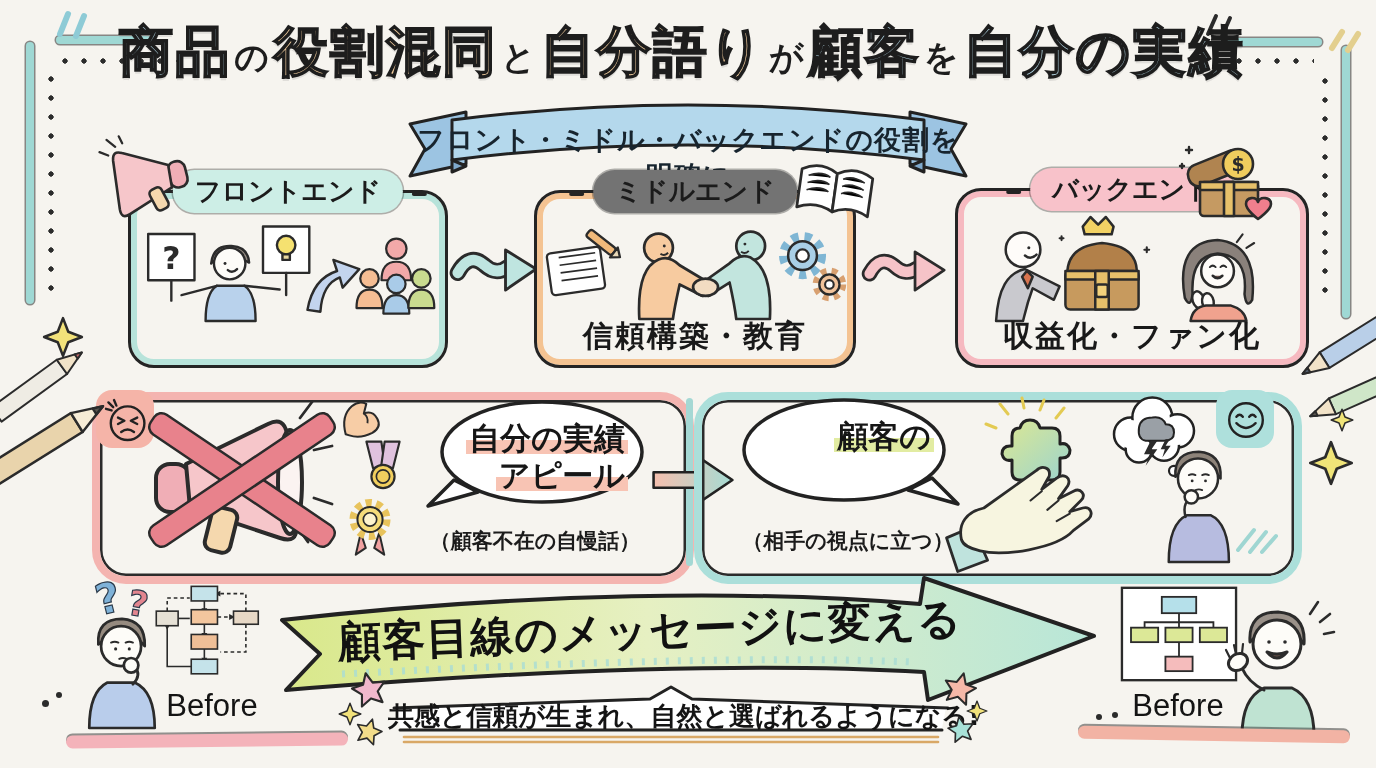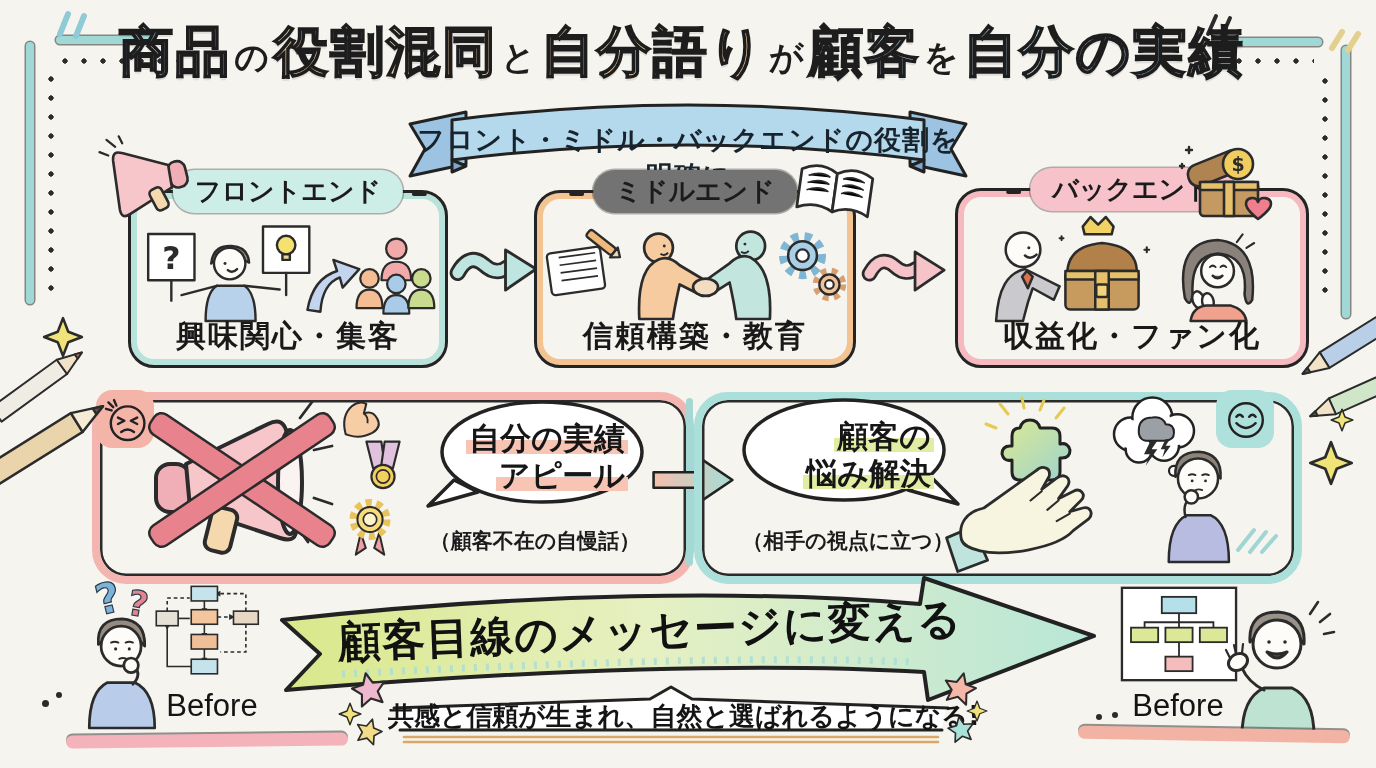--- a/index.html
+++ b/index.html
@@ -131,21 +131,20 @@
         <circle cx="272" cy="30" r="11" fill="#f2a9a9"></circle>
           <path d="M256 64 Q256 44 272 44 Q288 44 288 64 Z" fill="#f2a9a9"></path>
         <circle cx="243" cy="62" r="10" fill="#f5bd93"></circle>
           <path d="M229 94 Q229 74 243 74 Q257 74 257 94 Z" fill="#f5bd93"></path>
         <circle cx="272" cy="68" r="10" fill="#a9cbe8"></circle>
           <path d="M258 100 Q258 80 272 80 Q286 80 286 100 Z" fill="#a9cbe8"></path>
         <circle cx="299" cy="62" r="10" fill="#c9db8f"></circle>
           <path d="M285 94 Q285 74 299 74 Q313 74 313 94 Z" fill="#c9db8f"></path>
       </g>
     </svg>
-    <div class="stage-caption">興味関心・集客</div>
   </div>
 
   <svg class="abs" style="left:96px;top:134px;" width="96" height="92" viewBox="0 0 110 100">
     <g transform="scale(-1,1) translate(-110,0) rotate(14 55 50)" stroke="#2b2b2b" stroke-width="3" stroke-linejoin="round">
       <rect x="6" y="38" width="20" height="30" rx="9" fill="#f0aeb6"></rect>
       <path d="M24 40 L72 14 Q82 8 84 20 L90 76 Q91 88 80 84 L26 66 Z" fill="#f6c6ca"></path>
       <rect x="36" y="62" width="15" height="26" rx="5" fill="#f5d8ae" transform="rotate(14 43 75)"></rect>
     </g>
     <g stroke="#2b2b2b" stroke-width="2.6" stroke-linecap="round">
       <path d="M22 12 L12 4"></path>
@@ -346,21 +345,20 @@
     </g>
   </svg>
 
   <svg class="abs" style="left:740px;top:396px;" width="218" height="120" viewBox="0 0 218 120">
     <ellipse cx="104" cy="54" rx="100" ry="50" fill="#fff" stroke="#222" stroke-width="3.5"></ellipse>
     <polygon points="192,82 218,108 168,94" fill="#fff" stroke="#222" stroke-width="3.5" stroke-linejoin="round"></polygon>
     <ellipse cx="104" cy="54" rx="96" ry="46" fill="#fff"></ellipse>
   </svg>
   <div class="abs bubble-text" style="left:754px;top:418px;width:180px;">
     <div><span class="hl-green">顧客の</span></div>
-    <div><span class="hl-green">悩み解決</span></div>
   </div>
   <div class="abs note" style="left:738px;top:514px;width:220px;">（相手の視点に立つ）</div>
 
   <svg class="abs" style="left:978px;top:398px;" width="118" height="92" viewBox="0 0 118 92">
     <defs>
         <linearGradient id="gpz" x1="0" y1="0" x2="1" y2="1">
           <stop offset="0" stop-color="#dde892"></stop>
           <stop offset="1" stop-color="#9cd4ce"></stop>
         </linearGradient>
       </defs>

